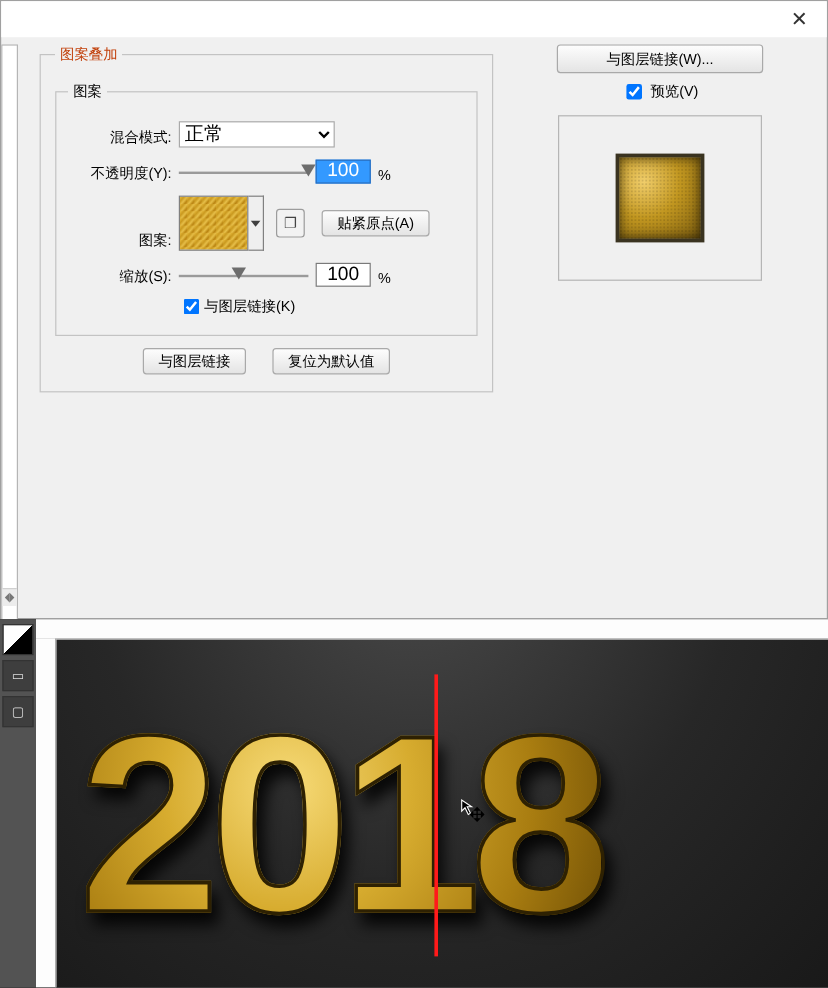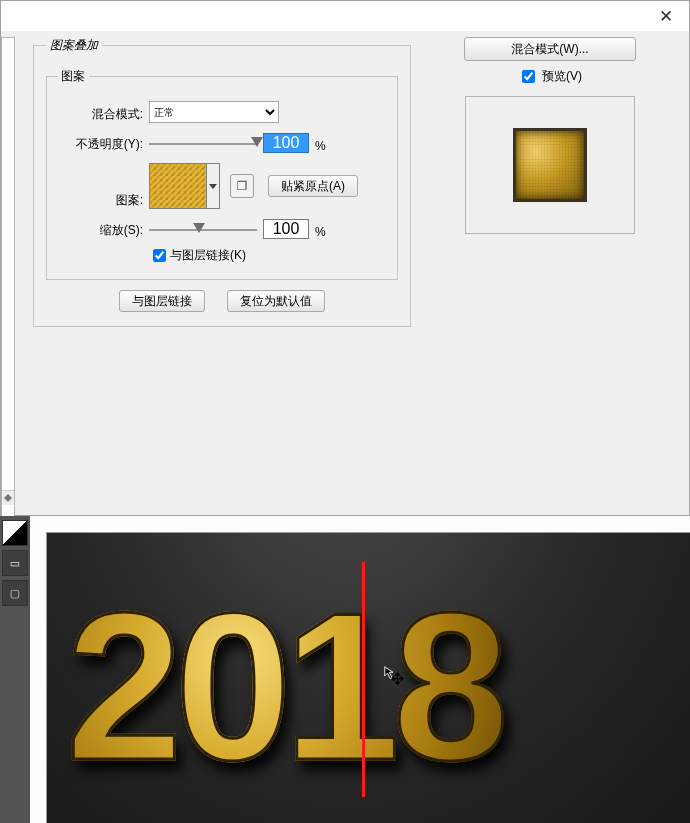--- a/index.html
+++ b/index.html
@@ -81,22 +81,21 @@
     height: 490px;
   }
   fieldset.group {
     border: 1px solid #c3c3c3;
     margin: 0 0 6px 0;
     padding: 10px 12px 14px 12px;
     background: #f0f0f0;
   }
   fieldset.group > legend {
     padding: 0 4px;
-    color: #000000;
-    font-style: italic;
+    color: #c2410c;
   }
   fieldset.inner {
     border: 1px solid #c3c3c3;
     margin: 4px 0 0 0;
     padding: 12px 10px 12px 10px;
   }
   fieldset.inner > legend {
     padding: 0 4px;
   }
   .row {
@@ -107,21 +106,21 @@
   }
   .row .lbl {
     width: 86px;
     text-align: right;
     padding-right: 6px;
     white-space: nowrap;
   }
   select.combo {
     height: 22px;
     width: 130px;
-    font-size: 10px;
+    font-size: 16px;
     background: #fff;
     border: 1px solid #a9a9a9;
   }
   .slider-track {
     position: relative;
     width: 108px;
     height: 18px;
     margin-right: 6px;
   }
   .slider-track .rail {
@@ -426,21 +425,21 @@
         </fieldset>
 
         <div class="defaults-row">
           <button class="btn">与图层链接</button>
           <button class="btn">复位为默认值</button>
         </div>
       </fieldset>
     </div>
 
     <div class="right-col">
-      <button class="wide">混合模式(W)...</button>
+      <button class="wide">与图层链接(W)...</button>
       <div class="preview-chk">
         <input type="checkbox" checked="" style="">
         <span>预览(V)</span>
       </div>
       <div class="preview-box">
         <div class="preview-thumb"></div>
       </div>
     </div>
 
   </div>

